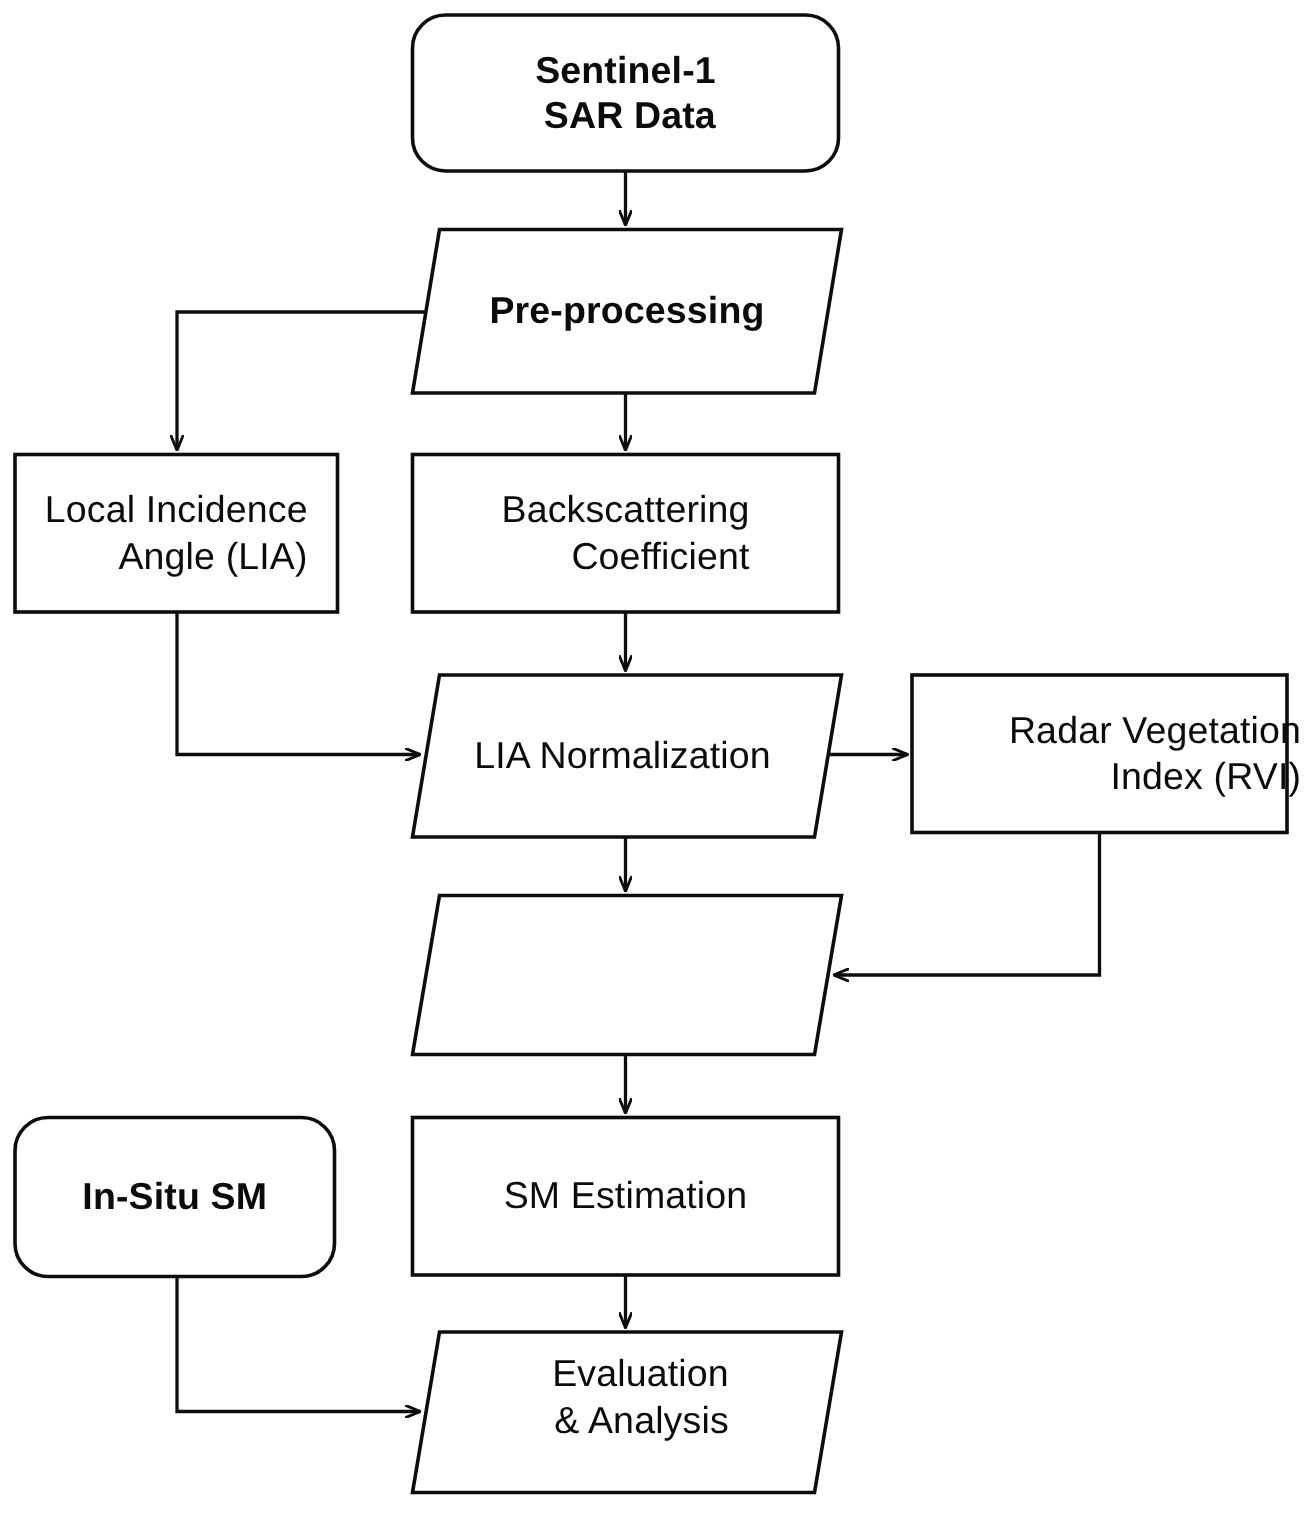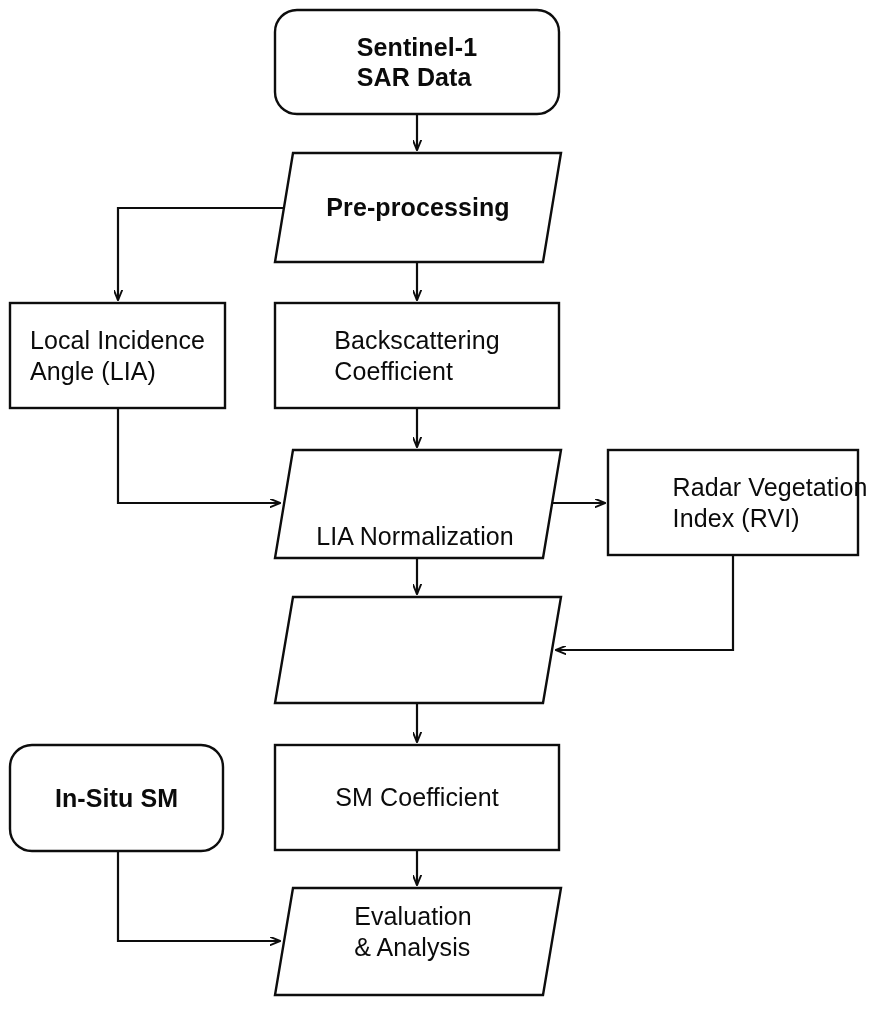--- a/index.html
+++ b/index.html
@@ -32,21 +32,21 @@
     stroke-width: 2.2;
     fill: none;
     stroke-linecap: butt;
     stroke-linejoin: miter;
   }
   .node-label {
     position: absolute;
     display: flex;
     align-items: center;
     justify-content: center;
-    text-align: left;
+    text-align: right;
     color: #0b0b0b;
     line-height: 1.22;
     font-size: 25px;
     letter-spacing: 0.1px;
     white-space: pre-line;
     pointer-events: none;
   }
   .node-label.bold {
     font-weight: 700;
   }
@@ -114,31 +114,31 @@
 SAR Data</div>
 
   <div class="node-label" style="left:275px; top:153px; width:286px; height:109px;font-weight:bold;">Pre-processing</div>
 
   <div class="node-label" style="left:275px; top:303px; width:284px; height:105px;">Backscattering
 Coefficient</div>
 
   <div class="node-label" style="left:10px; top:303px; width:215px; height:105px;">Local Incidence
 Angle (LIA)</div>
 
-  <div class="node-label" style="left:272px; top:450px; width:286px; height:108px;margin-top:32px;">LIA Normalization</div>
+  <div class="node-label" style="left:272px; top:450px; width:286px; height:108px;">LIA Normalization</div>
 
   <div class="node-label" style="left:608px; top:450px; width:250px; height:105px;margin-left:37px;">Radar Vegetation
 Index (RVI)</div>
 
 
   <div class="node-label bold" style="left:10px; top:745px; width:213px; height:106px;border-radius:29px;">In-Situ SM</div>
 
-  <div class="node-label" style="left:275px; top:745px; width:284px; height:105px;">SM Coefficient</div>
+  <div class="node-label" style="left:275px; top:745px; width:284px; height:105px;">SM Estimation</div>
 
-  <div class="node-label" style="left:270px; top:888px; width:286px; height:87px;">Evaluation
+  <div class="node-label" style="left:284px; top:888px; width:286px; height:87px;">Evaluation
 &amp; Analysis</div>
 
   <div class="hit" style="left:275px; top:10px; width:284px; height:104px;"></div>
   <div class="hit" style="left:275px; top:153px; width:286px; height:109px;"></div>
   <div class="hit" style="left:10px; top:303px; width:215px; height:105px;"></div>
   <div class="hit" style="left:275px; top:303px; width:284px; height:105px;"></div>
   <div class="hit" style="left:275px; top:450px; width:286px; height:108px;"></div>
   <div class="hit" style="left:608px; top:450px; width:250px; height:105px;"></div>
   <div class="hit" style="left:275px; top:597px; width:286px; height:106px;"></div>
   <div class="hit" style="left:10px; top:745px; width:213px; height:106px;"></div>

